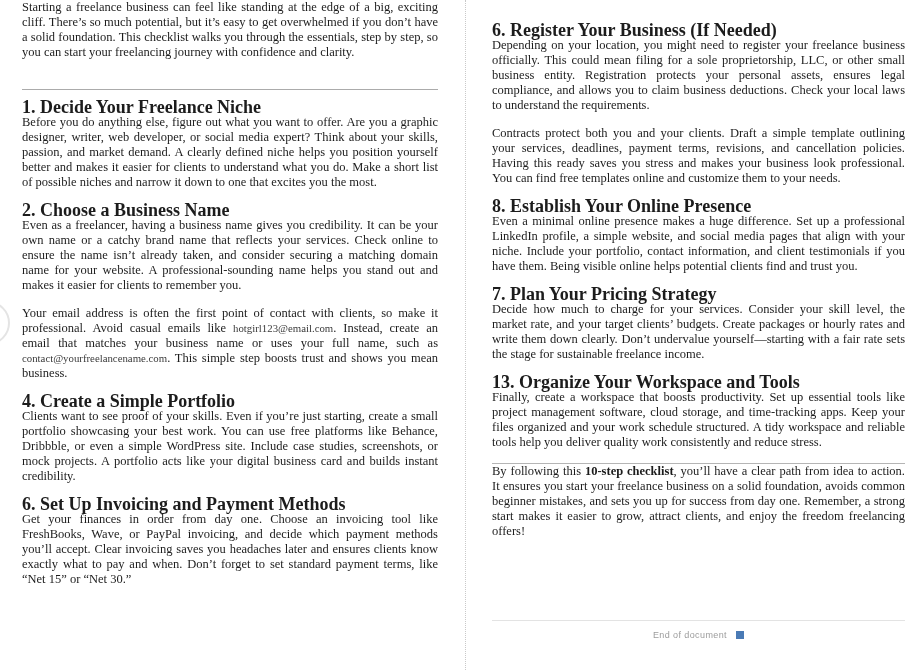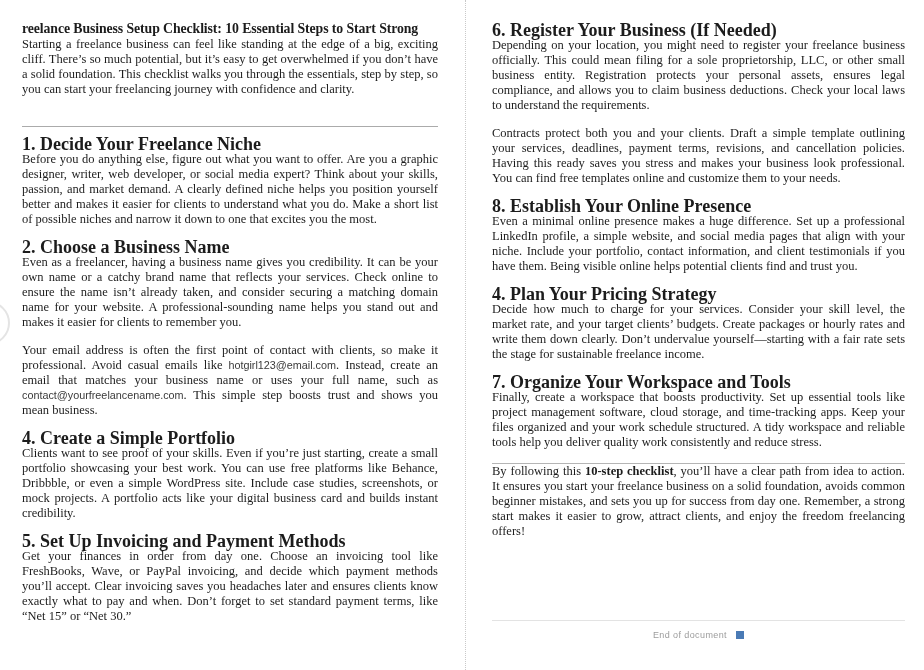--- a/index.html
+++ b/index.html
@@ -42,21 +42,21 @@
     border: none; border-top: 1px solid #ababab;
     margin: 29px 0 0 0;
   }
   .sections { margin-top: 10px; }
   .col-right .sections { margin-top: 23px; }
   .section { margin-bottom: 13px; }
   .section h2 {
     margin: 0; font-size: 18px; line-height: 15px; font-weight: bold;
   }
   code.mono {
-    font-family: Liberation Sans, sans-serif;
+    font-family: Liberation Serif, serif;
     font-size: 10.8px; color: #3a3a3a;
   }
   .closing-wrap { }
   hr.rule2 {
     border: none; border-top: 1px solid #b5b5b5;
     margin: 0;
   }
   .closing { margin-top: 20px; }
 
   .footer-rule {
@@ -76,21 +76,20 @@
 </style>
 </head>
 <body>
 
 <div class="page">
 
   <div class="column-divider"></div>
   <div class="clipped-circle"></div>
 
   <div class="col col-left">
-    <h1 class="doc-title">reelance Business Setup Checklist: 10 Essential Steps to Start Strong</h1>
     <p class="body-text intro">Starting a freelance business can feel like standing at the edge of a big, exciting cliff. There’s so much potential, but it’s easy to get overwhelmed if you don’t have a solid foundation. This checklist walks you through the essentials, step by step, so you can start your freelancing journey with confidence and clarity.</p>
     <hr class="rule">
     <div class="sections">
 
       <div class="section">
         <h2>1. Decide Your Freelance Niche</h2>
         <p class="body-text">Before you do anything else, figure out what you want to offer. Are you a graphic designer, writer, web developer, or social media expert? Think about your skills, passion, and market demand. A clearly defined niche helps you position yourself better and makes it easier for clients to understand what you do. Make a short list of possible niches and narrow it down to one that excites you the most.</p>
       </div>
 
       <div class="section">
@@ -101,21 +100,21 @@
       <div class="section">
         <p class="body-text"><span>Your email address is often the first point of contact with clients, so make it professional. Avoid casual emails like </span><code class="mono">hotgirl123@email.com</code><span>. Instead, create an email that matches your business name or uses your full name, such as </span><code class="mono">contact@yourfreelancename.com</code><span>. This simple step boosts trust and shows you mean business.</span></p>
       </div>
 
       <div class="section">
         <h2>4. Create a Simple Portfolio</h2>
         <p class="body-text">Clients want to see proof of your skills. Even if you’re just starting, create a small portfolio showcasing your best work. You can use free platforms like Behance, Dribbble, or even a simple WordPress site. Include case studies, screenshots, or mock projects. A portfolio acts like your digital business card and builds instant credibility.</p>
       </div>
 
       <div class="section">
-        <h2>5. Set Up Invoicing and Payment Methods</h2>
+        <h2>6. Set Up Invoicing and Payment Methods</h2>
         <p class="body-text">Get your finances in order from day one. Choose an invoicing tool like FreshBooks, Wave, or PayPal invoicing, and decide which payment methods you’ll accept. Clear invoicing saves you headaches later and ensures clients know exactly what to pay and when. Don’t forget to set standard payment terms, like “Net 15” or “Net 30.”</p>
       </div>
 
     </div>
   </div>
 
   <div class="col col-right">
     <div class="sections">
 
       <div class="section">
@@ -126,26 +125,26 @@
       <div class="section">
         <p class="body-text">Contracts protect both you and your clients. Draft a simple template outlining your services, deadlines, payment terms, revisions, and cancellation policies. Having this ready saves you stress and makes your business look professional. You can find free templates online and customize them to your needs.</p>
       </div>
 
       <div class="section">
         <h2>8. Establish Your Online Presence</h2>
         <p class="body-text">Even a minimal online presence makes a huge difference. Set up a professional LinkedIn profile, a simple website, and social media pages that align with your niche. Include your portfolio, contact information, and client testimonials if you have them. Being visible online helps potential clients find and trust you.</p>
       </div>
 
       <div class="section">
-        <h2>4. Plan Your Pricing Strategy</h2>
+        <h2>7. Plan Your Pricing Strategy</h2>
         <p class="body-text">Decide how much to charge for your services. Consider your skill level, the market rate, and your target clients’ budgets. Create packages or hourly rates and write them down clearly. Don’t undervalue yourself—starting with a fair rate sets the stage for sustainable freelance income.</p>
       </div>
 
       <div class="section">
-        <h2>7. Organize Your Workspace and Tools</h2>
+        <h2>13. Organize Your Workspace and Tools</h2>
         <p class="body-text">Finally, create a workspace that boosts productivity. Set up essential tools like project management software, cloud storage, and time-tracking apps. Keep your files organized and your work schedule structured. A tidy workspace and reliable tools help you deliver quality work consistently and reduce stress.</p>
       </div>
 
       <div class="closing-wrap">
         <hr class="rule2">
         <p class="body-text closing"><span>By following this </span><b>10-step checklist</b><span>, you’ll have a clear path from idea to action. It ensures you start your freelance business on a solid foundation, avoids common beginner mistakes, and sets you up for success from day one. Remember, a strong start makes it easier to grow, attract clients, and enjoy the freedom freelancing offers!</span></p>
       </div>
 
     </div>
   </div>

